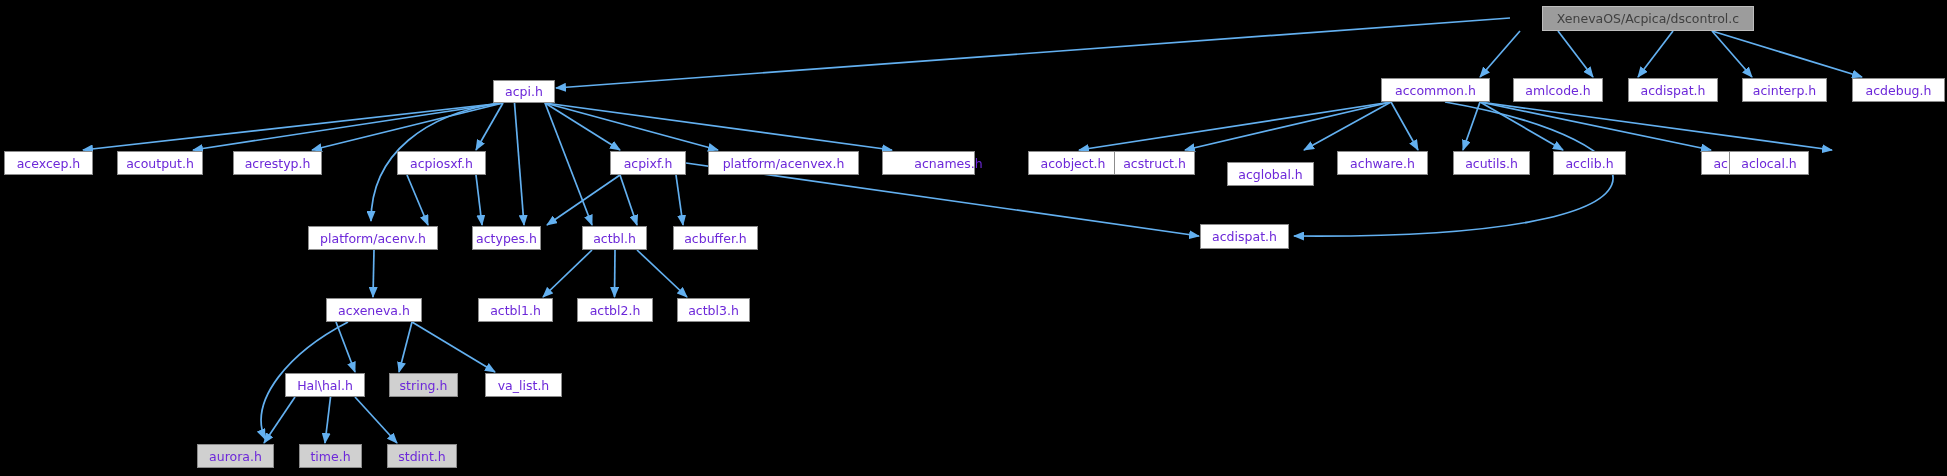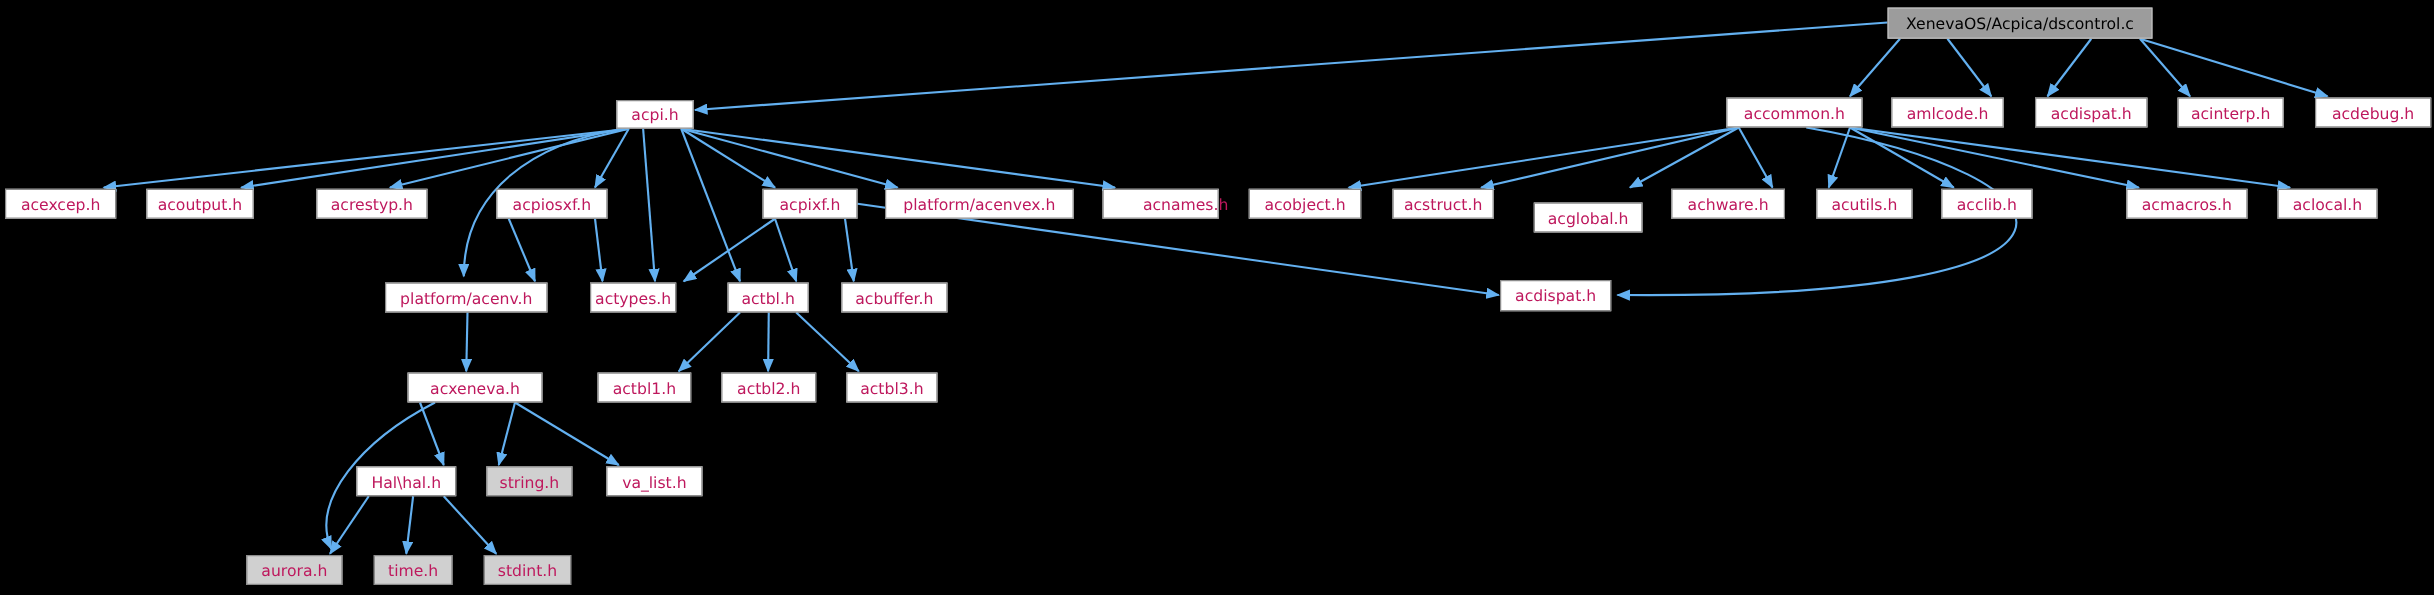--- a/index.html
+++ b/index.html
@@ -9,28 +9,28 @@
     background:#000;
     font-family:"DejaVu Sans","Liberation Sans",sans-serif;
     overflow:hidden;
   }
   #edges{position:absolute;left:0;top:0;width:1947px;height:476px;}
   .node{
     position:absolute;
     display:flex;align-items:center;justify-content:center;
     background:#ffffff;
     border:1px solid #8c8c8c;
-    color:#be185d;
+    color:#6d28d9;
     font-size:12.5px;
     white-space:nowrap;
     box-sizing:border-box;
     cursor:pointer;
   }
   .node.ext{background:#d0d0d0;}
-  .node.root{background:#9c9c9c;border-color:#bdbdbd;color:#000000;}
+  .node.root{background:#9c9c9c;border-color:#bdbdbd;color:#404040;margin-left:32px;}
 </style>
 </head>
 <body>
 
 <div id="canvas">
   <svg id="edges" xmlns="http://www.w3.org/2000/svg" viewBox="0 0 1947 476">
       <defs>
         <marker id="arrow" markerUnits="userSpaceOnUse" markerWidth="12" markerHeight="9" refX="10" refY="4.5" orient="auto">
           <path d="M0,0 L11,4.5 L0,9 z" fill="#63b0f0"></path>
         </marker>
@@ -99,75 +99,75 @@
       </div>
       <div class="node" style="left: 1852px; top: 78px; width: 93px; height: 24px;">
         <span>acdebug.h</span>
       </div>
       <div class="node" style="left: 4px; top: 151px; width: 89px; height: 24px;">
         <span>acexcep.h</span>
       </div>
       <div class="node" style="left: 117px; top: 151px; width: 86px; height: 24px;">
         <span>acoutput.h</span>
       </div>
-      <div class="node" style="left: 233px; top: 151px; width: 89px; height: 24px; margin-left: 20px;">
+      <div class="node" style="left: 233px; top: 151px; width: 89px; height: 24px;">
         <span>acrestyp.h</span>
       </div>
       <div class="node" style="left: 397px; top: 151px; width: 89px; height: 24px;">
         <span>acpiosxf.h</span>
       </div>
       <div class="node" style="left: 610px; top: 151px; width: 76px; height: 24px;">
         <span>acpixf.h</span>
       </div>
       <div class="node" style="left: 708px; top: 151px; width: 151px; height: 24px;">
         <span>platform/acenvex.h</span>
       </div>
       <div class="node" style="left: 882px; top: 151px; width: 93px; height: 24px; padding-left: 40px;">
         <span>acnames.h</span>
       </div>
-      <div class="node" style="left: 999px; top: 151px; width: 90px; height: 24px; justify-content: center;">
+      <div class="node" style="left: 1028px; top: 151px; width: 90px; height: 24px; justify-content: center;">
         <span>acobject.h</span>
       </div>
       <div class="node" style="left: 1114px; top: 151px; width: 81px; height: 24px;">
         <span>acstruct.h</span>
       </div>
       <div class="node" style="left: 1227px; top: 151px; width: 87px; height: 24px; margin-top: 11px;">
         <span>acglobal.h</span>
       </div>
       <div class="node" style="left: 1337px; top: 151px; width: 91px; height: 24px;">
         <span>achware.h</span>
       </div>
       <div class="node" style="left: 1453px; top: 151px; width: 77px; height: 24px;">
         <span>acutils.h</span>
       </div>
       <div class="node" style="left: 1553px; top: 151px; width: 73px; height: 24px;">
         <span>acclib.h</span>
       </div>
       <div class="node" style="left: 1701px; top: 151px; width: 97px; height: 24px;">
         <span>acmacros.h</span>
       </div>
-      <div class="node" style="left: 1822px; top: 151px; width: 80px; height: 24px;">
+      <div class="node" style="left: 1729px; top: 151px; width: 80px; height: 24px;">
         <span>aclocal.h</span>
       </div>
       <div class="node" style="left: 308px; top: 226px; width: 130px; height: 24px;">
         <span>platform/acenv.h</span>
       </div>
       <div class="node" style="left: 472px; top: 226px; width: 69px; height: 24px;">
         <span>actypes.h</span>
       </div>
       <div class="node" style="left: 582px; top: 226px; width: 65px; height: 24px;">
         <span>actbl.h</span>
       </div>
       <div class="node" style="left: 673px; top: 226px; width: 85px; height: 24px;">
         <span>acbuffer.h</span>
       </div>
       <div class="node" style="left: 1200px; top: 224px; width: 89px; height: 25px;">
         <span>acdispat.h</span>
       </div>
-      <div class="node" style="left: 326px; top: 298px; width: 108px; height: 24px;">
+      <div class="node" style="left: 326px; top: 298px; width: 96px; height: 24px;">
         <span>acxeneva.h</span>
       </div>
       <div class="node" style="left: 478px; top: 298px; width: 75px; height: 24px;">
         <span>actbl1.h</span>
       </div>
       <div class="node" style="left: 577px; top: 298px; width: 76px; height: 24px;">
         <span>actbl2.h</span>
       </div>
       <div class="node" style="left: 677px; top: 298px; width: 73px; height: 24px;">
         <span>actbl3.h</span>

